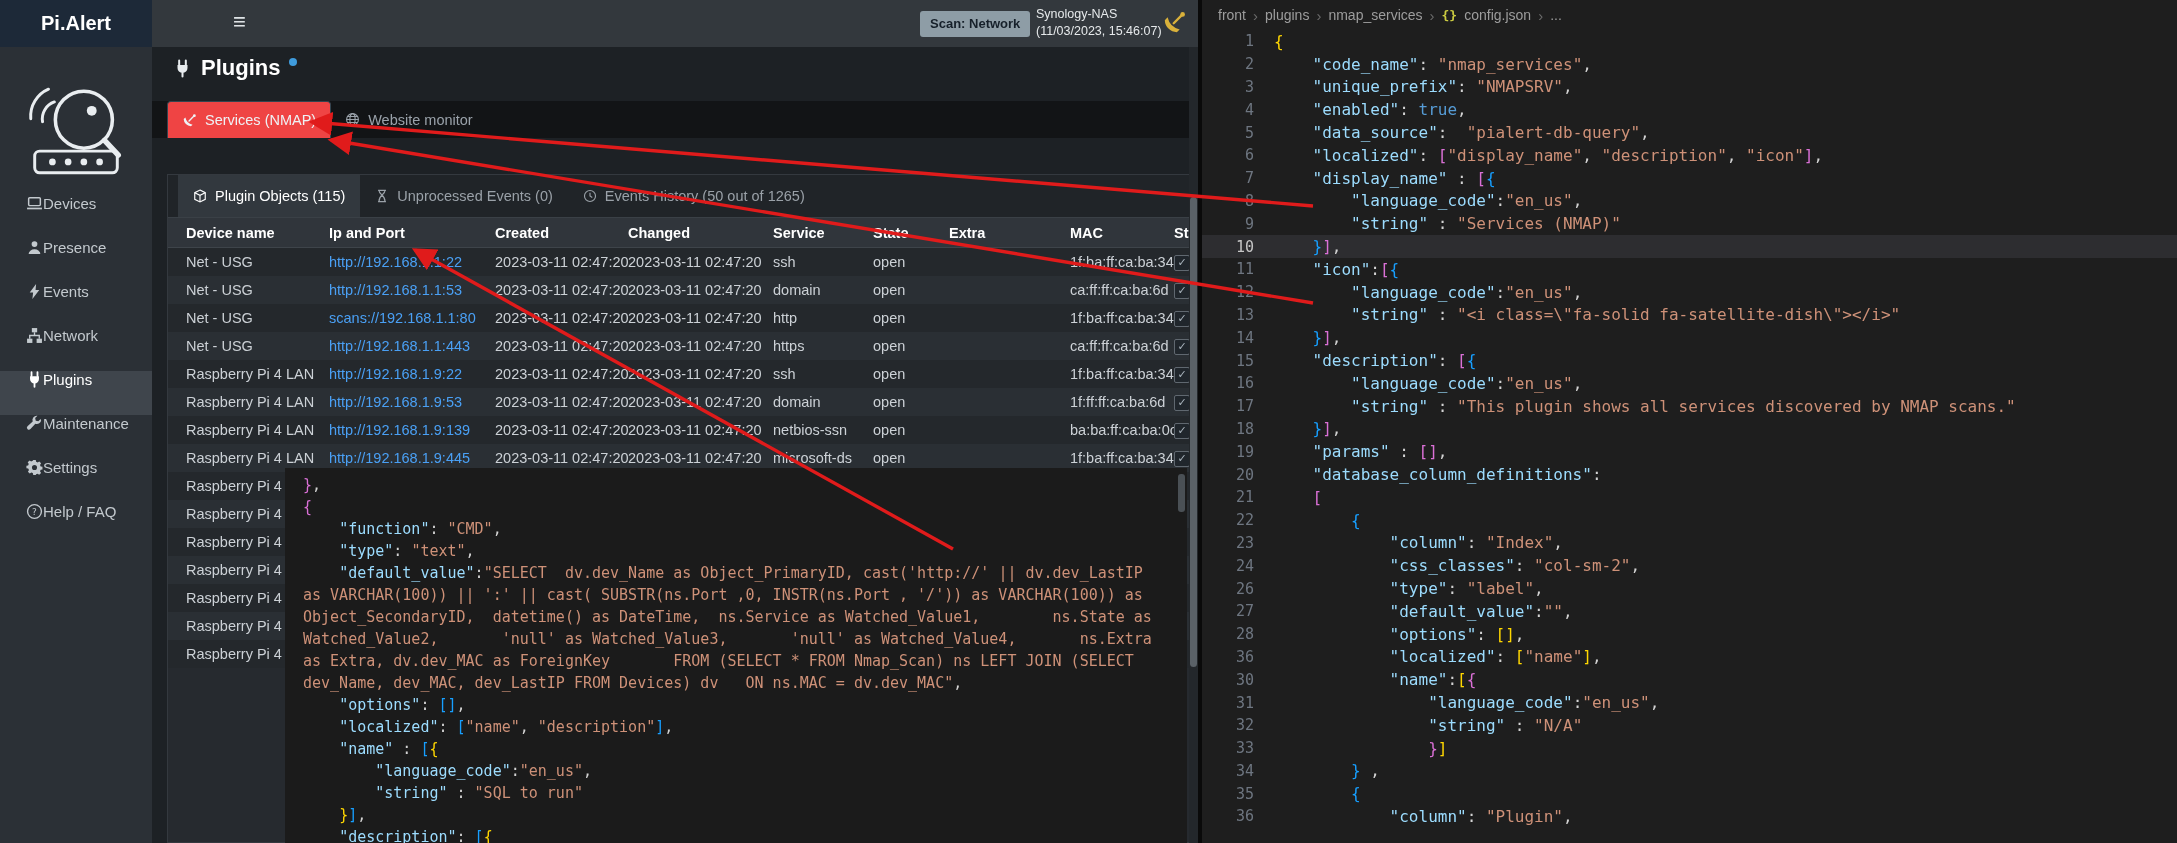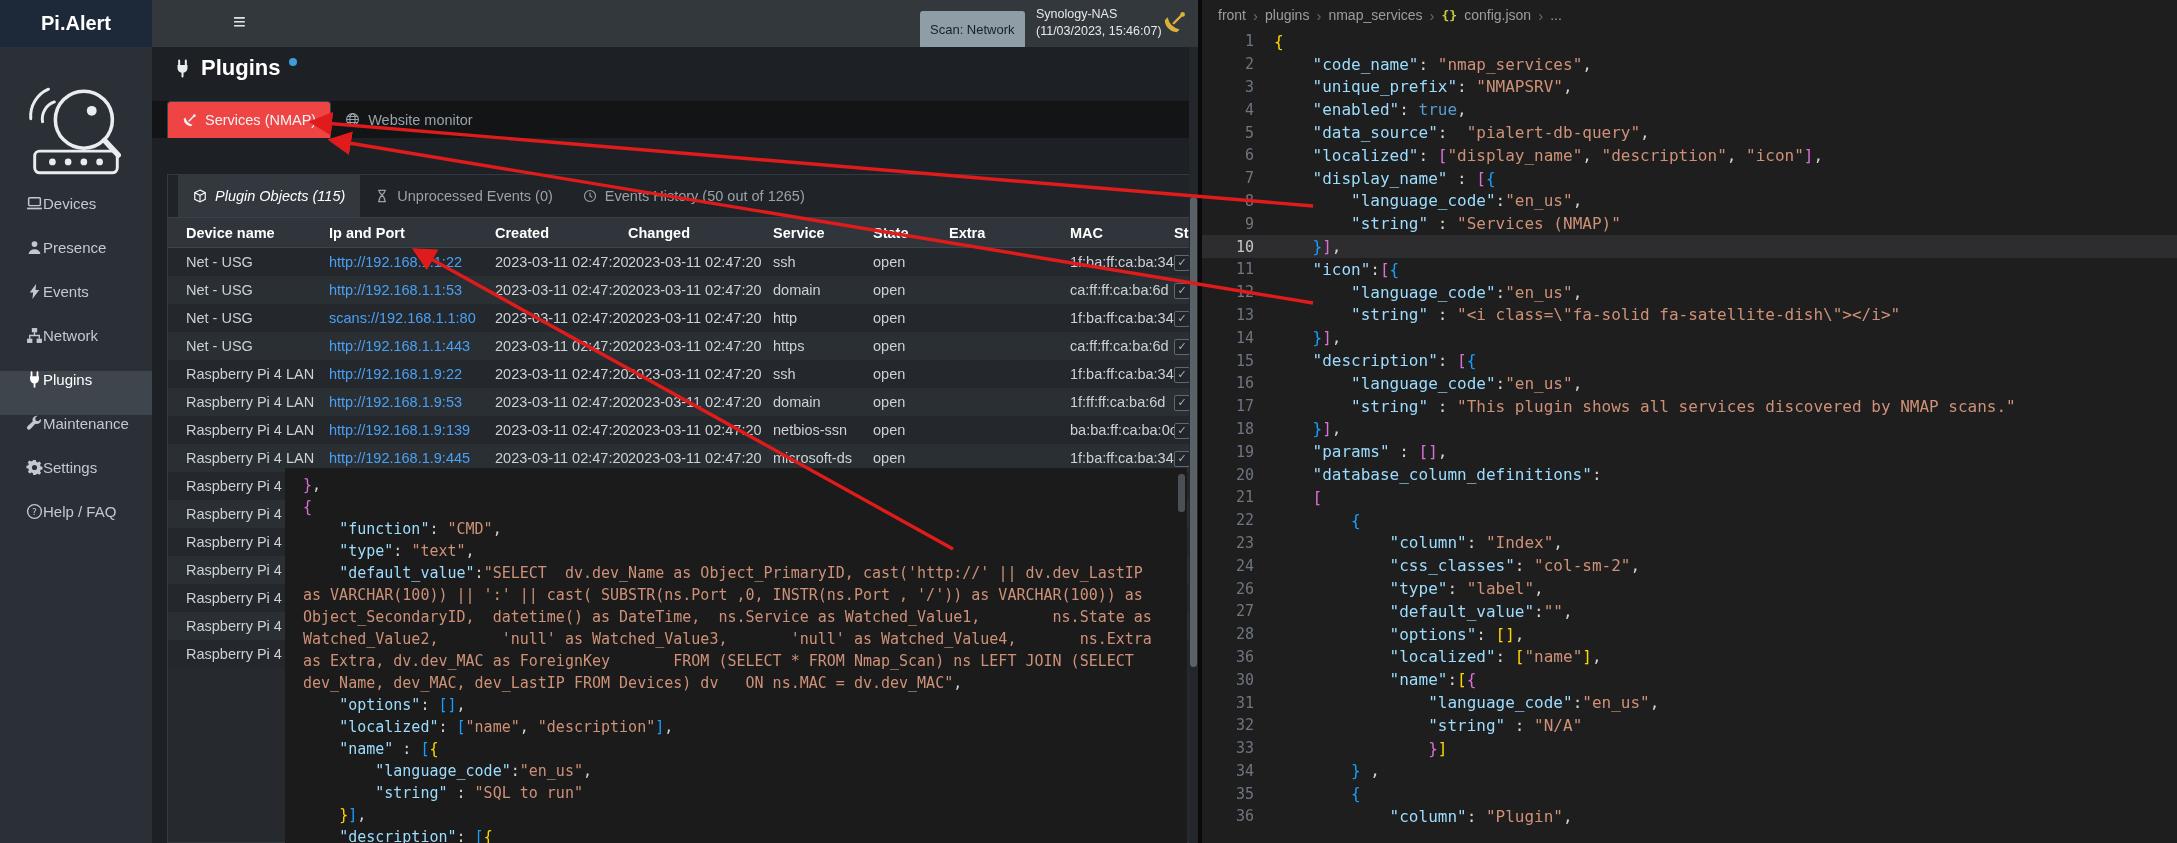--- a/index.html
+++ b/index.html
@@ -5,22 +5,22 @@
   html,body{margin:0;padding:0;background:#000;}
   .screen{position:relative;width:2177px;height:843px;background:#1a1d21;overflow:hidden;
           font-family:"Liberation Sans",sans-serif;}
 
   
   .left-pane{position:absolute;left:0;top:0;width:1200px;height:843px;}
   .topbar{position:absolute;left:0;top:0;width:1200px;height:47px;background:#33383d;}
   .brand{position:absolute;left:0;top:0;width:152px;height:47px;background:#1d2938;color:#fff;
          display:flex;align-items:center;justify-content:center;font-size:20px;font-weight:bold;cursor:pointer;}
   .hamburger{position:absolute;left:233px;top:9px;font-size:22px;color:#dfe3e6;cursor:pointer;}
-  .scan-badge{position:absolute;left:920px;top:11px;height:24px;padding:7px 10px;background:#8e9da6;
-              color:#16202a;font-size:13px;line-height:24px;border-radius:3px;font-weight:normal;}
+  .scan-badge{position:absolute;left:920px;top:11px;height:24px;padding:1px 10px;background:#8e9da6;
+              color:#16202a;font-size:13px;line-height:24px;border-radius:3px;font-weight:bold;}
   .nas-info{position:absolute;left:1036px;top:6px;color:#e6e9eb;font-size:12.5px;line-height:17px;}
   .gold-icon{position:absolute;left:1162px;top:10px;width:25px;height:25px;color:#d9b13b;}
   .gold-icon svg{width:100%;height:100%;display:block;}
 
   .sidebar{position:absolute;left:0;top:47px;width:152px;height:796px;background:#2b3036;}
   .logo{margin:26px auto 0;width:118px;height:114px;color:#e9edf0;}
   .logo svg{width:100%;height:100%;display:block;}
   .side-nav{margin-top:8px;}
   .side-item{height:44px;display:flex;align-items:flex-start;padding-left:26px;color:#c3c9ce;
              font-size:15px;cursor:pointer;}
@@ -39,21 +39,21 @@
          align-items:stretch;padding-left:15px;box-sizing:border-box;}
   .ptab{display:flex;align-items:center;gap:8px;padding:0 14px;font-size:14.5px;color:#9aa2aa;cursor:pointer;}
   .ptab.active{background:#ef4444;color:#eef2f5;border:1px solid #33444f;border-bottom:none;border-radius:4px 4px 0 0;}
   .pt-icon{width:15px;height:15px;display:inline-flex;}
   .pt-icon svg{width:100%;height:100%;}
 
   .card{position:absolute;left:15px;top:127px;width:1029px;height:669px;background:#262a2f;
         border:1px solid #34393f;box-sizing:border-box;}
   .otabs{height:42px;display:flex;align-items:stretch;background:#202428;border-bottom:1px solid #3a4046;padding-left:10px;}
   .otab{display:flex;align-items:center;gap:8px;padding:0 15px;color:#9aa1a8;font-size:14.5px;cursor:pointer;}
-  .otab.active{background:#32383e;color:#fff;font-style:italic;}
+  .otab.active{background:#32383e;color:#fff;}
   .ot-icon{width:14px;height:14px;display:inline-flex;}
   .ot-icon svg{width:100%;height:100%;}
 
   .thead,.trow{display:grid;grid-template-columns:143px 166px 133px 145px 100px 76px 121px 104px 1fr;
                align-items:center;padding-left:18px;}
   .thead{height:29px;background:#30353b;color:#fff;font-weight:bold;font-size:14.5px;border-bottom:1px solid #3e444a;}
   .tcell{overflow:hidden;white-space:nowrap;padding-right:6px;}
   .trow{height:28px;font-size:14.5px;color:#ccd1d6;}
   .tbody .trow:nth-child(odd){background:#24282c;}
   .tbody .trow:nth-child(even){background:#2a2f34;}

